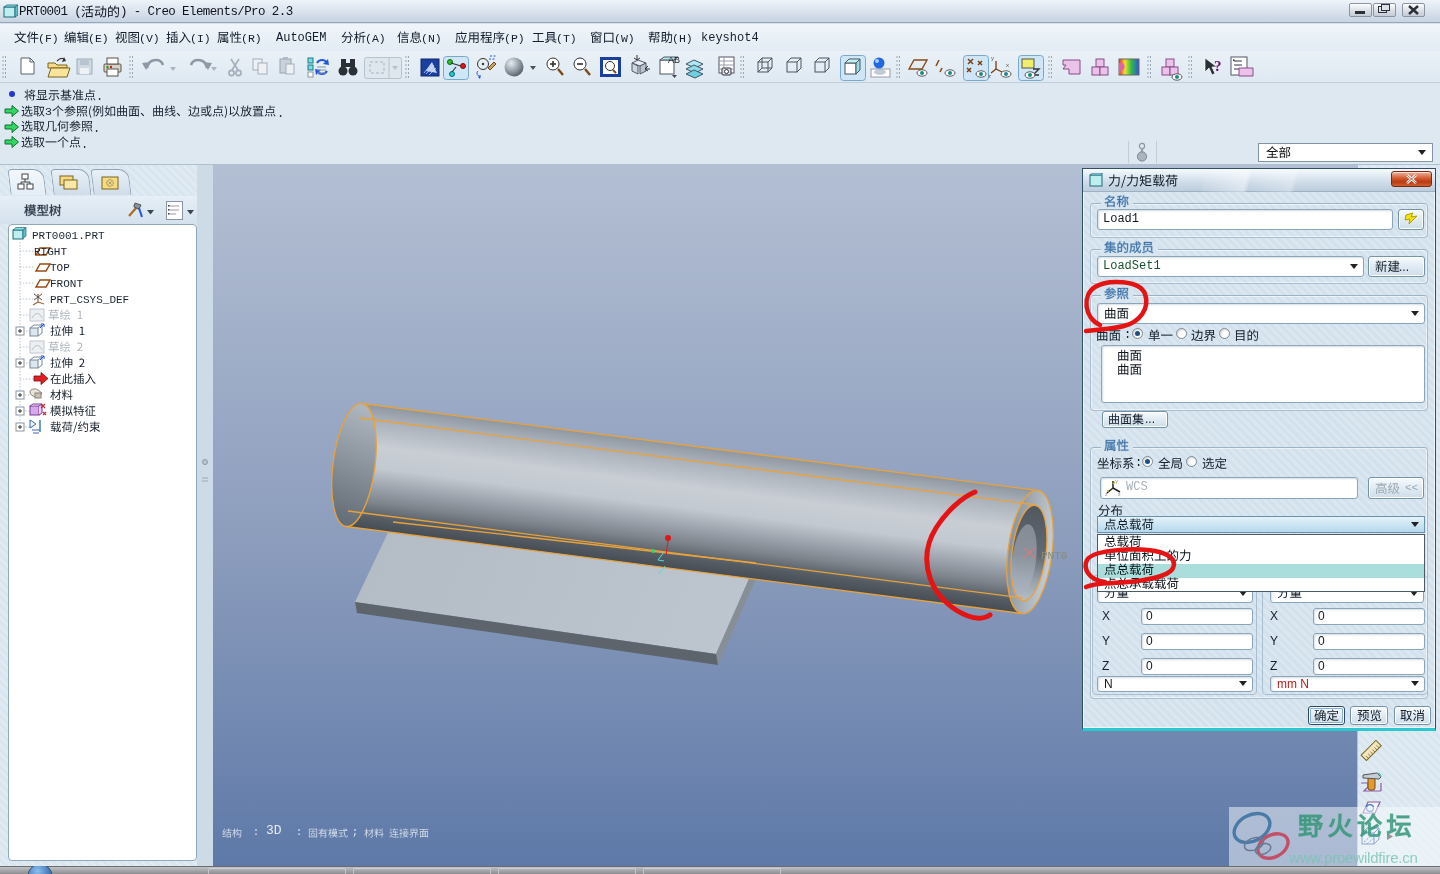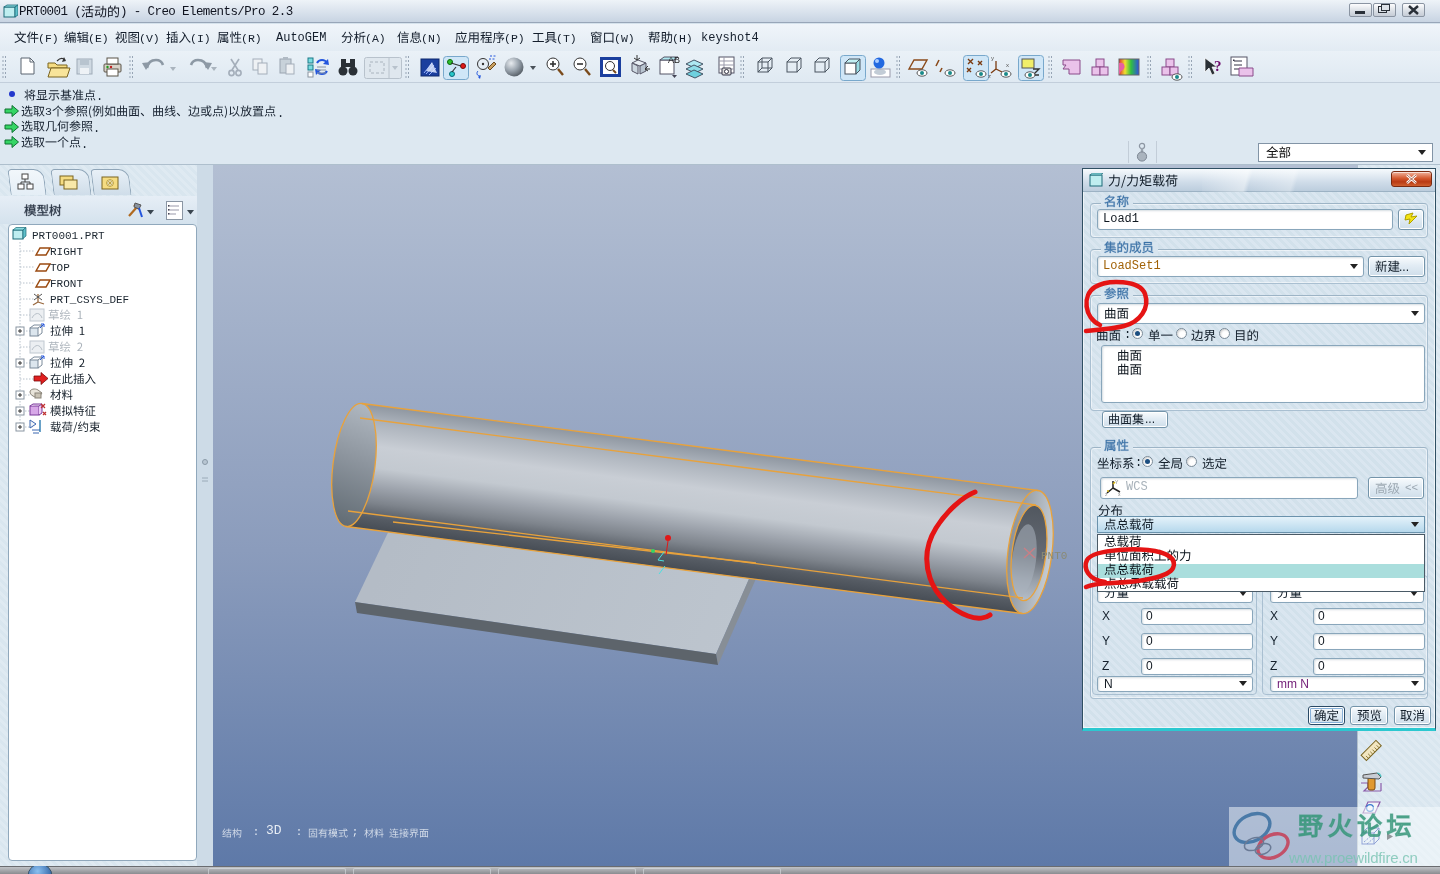--- a/index.html
+++ b/index.html
@@ -647,21 +647,21 @@
       <path d="M22 168c0-3 5-4 8-2l4 3-3 4c-4 1-9-2-9-5z" fill="#e8e4da" stroke="#8a8478"></path>
       <rect x="27" y="169" width="6" height="5" fill="#c8c2b4" stroke="#8a8478"></rect>
       <rect x="22" y="182" width="9" height="9" fill="#d8a8e8" stroke="#7a3a9a"></rect>
       <path d="M31 182l3-2v9l-3 2M22 182l3-2h9" fill="#eCCCf4" stroke="#7a3a9a"></path>
       <path d="M33 180l4 4M37 180l-4 4M35 188l3 3M38 188l-3 3" stroke="#c03030" stroke-width="1.2"></path>
       <path d="M22 196l6 4-6 4z" fill="#f0f4f8" stroke="#3a66b0"></path>
       <path d="M24 206l8 0M25 209l6 0" stroke="#3a66b0"></path>
       <path d="M32 196v12" stroke="#2a7ab0" stroke-width="1.4"></path>
     </svg>
     <div class="s" style="left:32px;top:229.5px;font:11px/12.65px 'Liberation Mono',monospace;color:#1c2630;z-index:4">PRT0001.PRT</div>
-    <div class="s" style="left:50px;top:245.5px;font:11px/12.65px 'Liberation Mono',monospace;color:#1c2630;z-index:4">RIGHT</div>
+    <div class="s" style="left:34px;top:245.5px;font:11px/12.65px 'Liberation Mono',monospace;color:#1c2630;z-index:4">RIGHT</div>
     <div class="s" style="left:50px;top:261.5px;font:11px/12.65px 'Liberation Mono',monospace;color:#1c2630;z-index:4">TOP</div>
     <div class="s" style="left:50px;top:277.5px;font:11px/12.65px 'Liberation Mono',monospace;color:#1c2630;z-index:4">FRONT</div>
     <div class="s" style="left:50px;top:293.5px;font:11px/12.65px 'Liberation Mono',monospace;color:#1c2630;z-index:4">PRT_CSYS_DEF</div>
     <svg class="t " style="left:48px;top:309px;width:35.13px;height:11.5px;fill:#aab2ba;z-index:4" viewBox="0 -880 3055 1000" preserveAspectRatio="none">
       <use href="#u8349"></use>
       <use href="#u7ED8" x="1000"></use>
       <use href="#u0031" x="2500"></use>
     </svg>
     <svg class="t " style="left:50px;top:325px;width:35.13px;height:11.5px;fill:#1c2630;z-index:4" viewBox="0 -880 3055 1000" preserveAspectRatio="none">
       <use href="#u62C9"></use>
@@ -873,21 +873,21 @@
     </svg>
     <div class="a " style="left:1090px;top:249px;width:338px;height:35px;border:1px solid #a9bfd1;border-radius:4px;box-shadow:inset 0 0 0 1px rgba(255,255,255,.5);border-top-color:#9db4c6;z-index:31"></div>
     <div class="a " style="left:1101px;top:242px;width:57px;height:14px;background:#d8e5ef;z-index:31"></div>
     <svg class="t " style="left:1104px;top:241px;width:50.00px;height:12.5px;fill:#3d74a8;stroke:#3d74a8;stroke-width:26;z-index:32" viewBox="0 -880 4000 1000" preserveAspectRatio="none">
       <use href="#u96C6"></use>
       <use href="#u7684" x="1000"></use>
       <use href="#u6210" x="2000"></use>
       <use href="#u5458" x="3000"></use>
     </svg>
     <div class="a " style="left:1097px;top:256px;width:267px;height:21px;background:#fff;border:1px solid #89a6bb;border-radius:3px;box-shadow:inset 1px 1px 2px rgba(90,120,140,.25);z-index:31"></div>
-    <div class="s" style="left:1103px;top:260px;font:12px/13.80px 'Liberation Mono',monospace;color:#a16207;z-index:32">LoadSet1</div>
+    <div class="s" style="left:1103px;top:260px;font:12px/13.80px 'Liberation Mono',monospace;color:#14532d;z-index:32">LoadSet1</div>
     <div class="cmb-arr" style="left:1350px;top:264px;border-top-color:#222;z-index:33"></div>
     <div class="a " style="left:1368px;top:256px;width:57px;height:21px;background:linear-gradient(#f8fbfd,#e2ecf4 45%,#cfdeea);border:1px solid #7494aa;border-radius:3px;box-shadow:inset 0 0 0 1px #fff;z-index:31"></div>
     <svg class="t " style="left:1375px;top:260px;width:25.00px;height:12.5px;fill:#14202c;z-index:32" viewBox="0 -880 2000 1000" preserveAspectRatio="none">
       <use href="#u65B0"></use>
       <use href="#u5EFA" x="1000"></use>
     </svg>
     <div class="s" style="left:1399px;top:261px;font:12px/13.80px 'Liberation Sans',sans-serif;color:#14202c;z-index:32">...</div>
     <div class="a " style="left:1090px;top:295px;width:338px;height:116px;border:1px solid #a9bfd1;border-radius:4px;box-shadow:inset 0 0 0 1px rgba(255,255,255,.5);border-top-color:#9db4c6;z-index:31"></div>
     <div class="a " style="left:1101px;top:288px;width:32px;height:14px;background:#d8e5ef;z-index:31"></div>
     <svg class="t " style="left:1104px;top:287px;width:25.00px;height:12.5px;fill:#3d74a8;stroke:#3d74a8;stroke-width:26;z-index:32" viewBox="0 -880 2000 1000" preserveAspectRatio="none">
@@ -1014,21 +1014,21 @@
     <div class="s" style="left:1102px;top:660px;font:12px/13.80px 'Liberation Sans',sans-serif;color:#14202c;z-index:32">Z</div>
     <div class="a " style="left:1141px;top:658px;width:112px;height:17px;background:#fff;border:1px solid #89a6bb;border-radius:3px;box-shadow:inset 1px 1px 2px rgba(90,120,140,.25);z-index:31"></div>
     <div class="s" style="left:1146px;top:660px;font:12px/13.80px 'Liberation Sans',sans-serif;color:#101820;z-index:32">0</div>
     <div class="s" style="left:1270px;top:660px;font:12px/13.80px 'Liberation Sans',sans-serif;color:#14202c;z-index:32">Z</div>
     <div class="a " style="left:1313px;top:658px;width:112px;height:17px;background:#fff;border:1px solid #89a6bb;border-radius:3px;box-shadow:inset 1px 1px 2px rgba(90,120,140,.25);z-index:31"></div>
     <div class="s" style="left:1318px;top:660px;font:12px/13.80px 'Liberation Sans',sans-serif;color:#101820;z-index:32">0</div>
     <div class="a " style="left:1097px;top:676px;width:156px;height:16px;background:#fff;border:1px solid #89a6bb;border-radius:3px;box-shadow:inset 1px 1px 2px rgba(90,120,140,.25);z-index:31"></div>
     <div class="s" style="left:1104px;top:678px;font:12px/13.80px 'Liberation Sans',sans-serif;color:#101820;z-index:32">N</div>
     <div class="cmb-arr" style="left:1239px;top:681px;border-top-color:#222;z-index:33"></div>
     <div class="a " style="left:1270px;top:676px;width:155px;height:16px;background:#fff;border:1px solid #89a6bb;border-radius:3px;box-shadow:inset 1px 1px 2px rgba(90,120,140,.25);z-index:31"></div>
-    <div class="s" style="left:1277px;top:678px;font:12px/13.80px 'Liberation Sans',sans-serif;color:#701a75;z-index:32">mm N</div>
+    <div class="s" style="left:1277px;top:678px;font:12px/13.80px 'Liberation Sans',sans-serif;color:#b91c1c;z-index:32">mm N</div>
     <div class="cmb-arr" style="left:1411px;top:681px;border-top-color:#222;z-index:33"></div>
     <div class="a " style="left:1308px;top:706px;width:37px;height:19px;background:linear-gradient(#f8fbfd,#e2ecf4 45%,#cfdeea);border:1px solid #2a4a66;border-radius:3px;box-shadow:inset 0 0 0 1px #fff;outline:1px solid #88b0d8;outline-offset:-3px;z-index:31"></div>
     <svg class="t " style="left:1314px;top:709px;width:25.00px;height:12.5px;fill:#14202c;z-index:32" viewBox="0 -880 2000 1000" preserveAspectRatio="none">
       <use href="#u786E"></use>
       <use href="#u5B9A" x="1000"></use>
     </svg>
     <div class="a " style="left:1350px;top:706px;width:38px;height:19px;background:linear-gradient(#f8fbfd,#e2ecf4 45%,#cfdeea);border:1px solid #7494aa;border-radius:3px;box-shadow:inset 0 0 0 1px #fff;z-index:31"></div>
     <svg class="t " style="left:1357px;top:709px;width:25.00px;height:12.5px;fill:#14202c;z-index:32" viewBox="0 -880 2000 1000" preserveAspectRatio="none">
       <use href="#u9884"></use>
       <use href="#u89C8" x="1000"></use>

